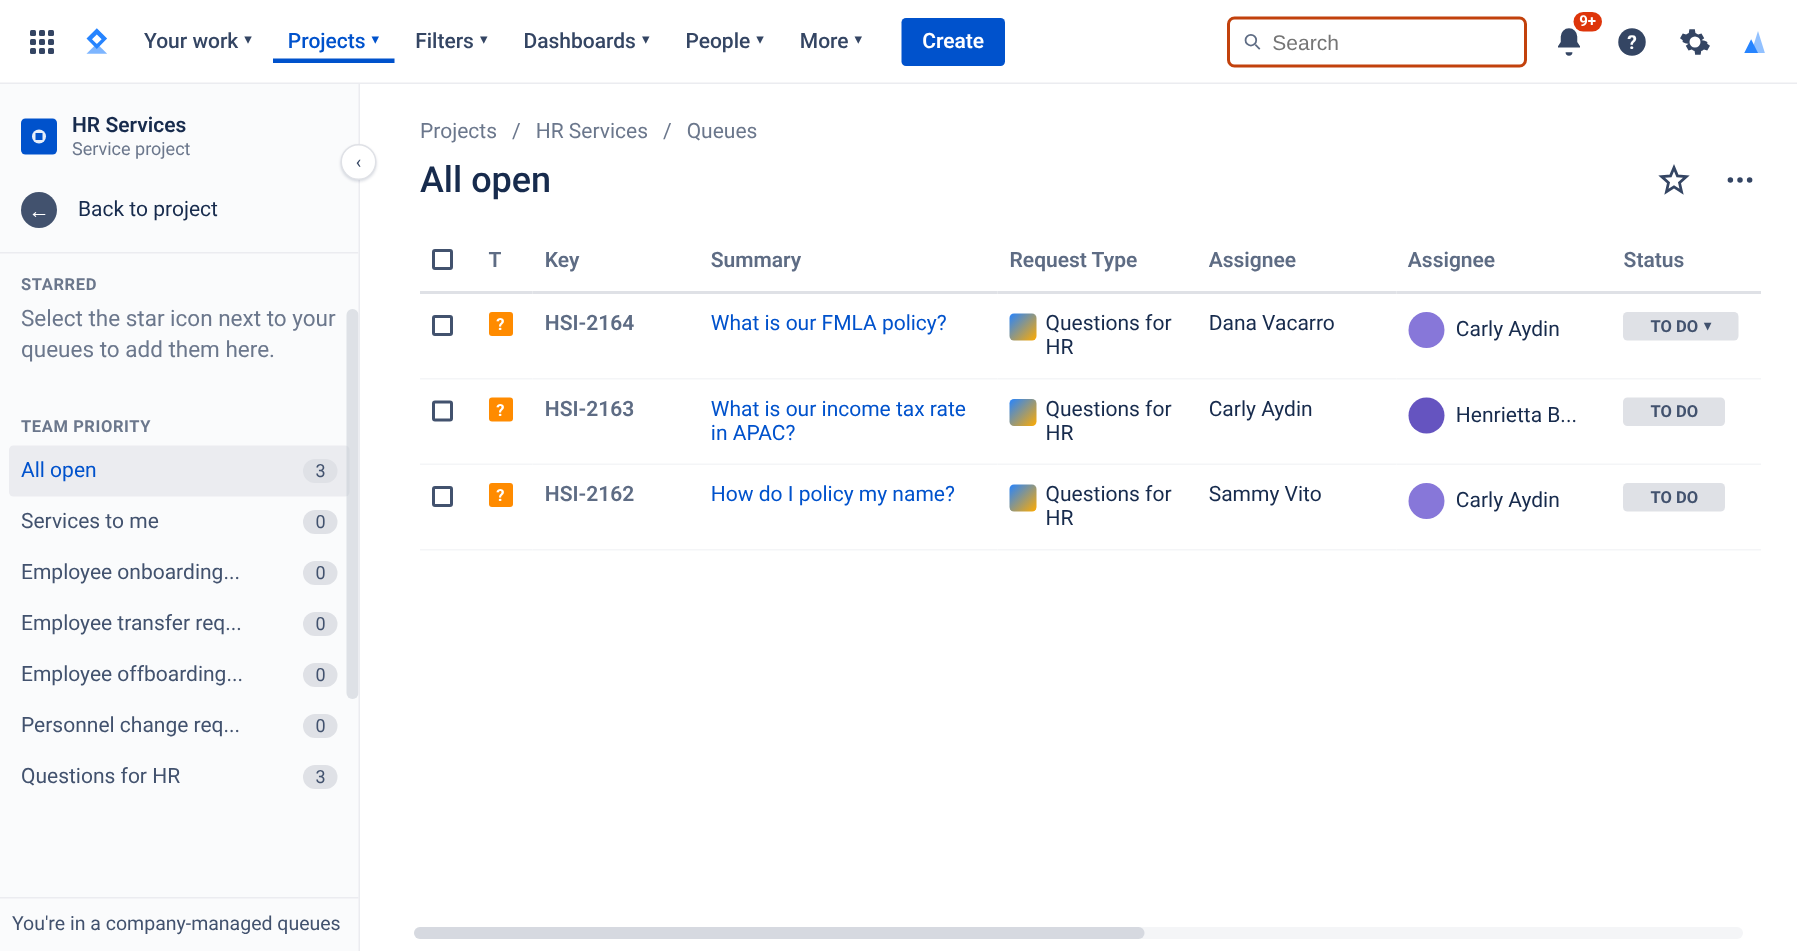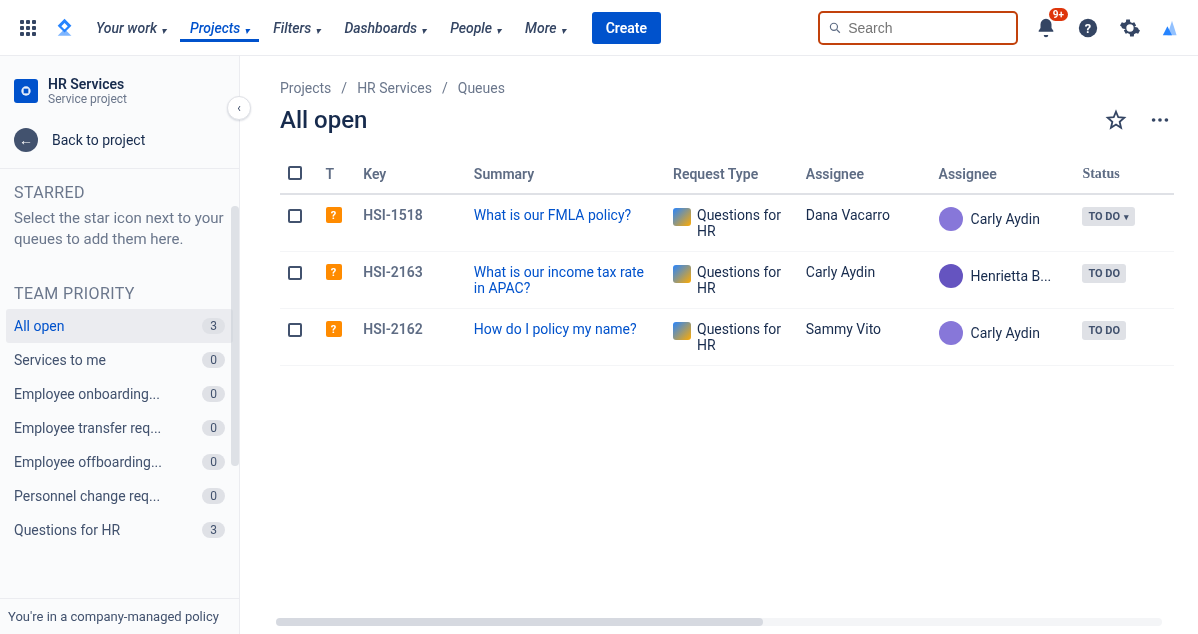--- a/index.html
+++ b/index.html
@@ -1,21 +1,21 @@
 <!DOCTYPE html>
 <html><head>
 <meta charset="utf-8">
 <style>
   * { box-sizing: border-box; margin: 0; padding: 0; }
   body { font-family: -apple-system, BlinkMacSystemFont, "Segoe UI", Roboto, "Helvetica Neue", Arial, sans-serif; font-size: 14px; color: #172B4D; background: #fff; width: 1198px; height: 634px; overflow: hidden; }
 
   
   .topnav { display: flex; align-items: center; height: 56px; border-bottom: 1px solid #ebecf0; padding: 0 12px; }
   .topnav-left { display: flex; align-items: center; gap: 4px; }
-  .nav-btn { display: flex; align-items: flex-end; gap: 4px; padding: 6px 10px; border-radius: 3px; cursor: pointer; color: #344563; font-weight: 500; font-style: italic; }
+  .nav-btn { display: flex; align-items: flex-start; gap: 4px; padding: 6px 10px; border-radius: 3px; cursor: pointer; color: #344563; font-weight: 500; }
   .nav-btn.active { color: #0052CC; box-shadow: inset 0 -3px 0 #0052CC; border-radius: 0; }
   .apps-icon { display: grid; grid-template-columns: repeat(3,4px); grid-template-rows: repeat(3,4px); gap: 2px; padding: 8px; cursor: pointer; }
   .apps-icon span { background: #344563; width: 4px; height: 4px; border-radius: 1px; }
   .logo { color: #2684FF; font-size: 22px; margin: 0 6px; display:flex; align-items:center; }
   .chev { font-size: 10px; color: #344563; }
   .nav-btn.active .chev { color: #0052CC; }
   .create-btn { background: #0052CC; color: #fff; font-weight: 600; padding: 8px 14px; border-radius: 3px; margin-left: 12px; cursor: pointer; }
   .topnav-right { margin-left: auto; display: flex; align-items: center; gap: 14px; }
   .search-box { display: flex; align-items: center; border: 2px solid #c2410c; border-radius: 5px; padding: 4px 8px; width: 200px; height: 34px; }
   .search-box input { border: none; outline: none; font-size: 14px; width: 100%; background: transparent; }
@@ -26,21 +26,21 @@
   .body-wrap { display: flex; height: calc(634px - 56px); }
   .sidebar { width: 240px; background: #FAFBFC; border-right: 1px solid #ebecf0; position: relative; display: flex; flex-direction: column; }
   .sidebar-inner { flex: 1; overflow: hidden; position: relative; }
   .collapse-btn { position: absolute; right: -12px; top: 40px; width: 24px; height: 24px; background: #fff; border: 1px solid #dfe1e6; border-radius: 50%; display: flex; align-items: center; justify-content: center; font-size: 12px; color: #344563; cursor: pointer; box-shadow: 0 1px 2px rgba(9,30,66,0.15); }
   .proj-header { display: flex; align-items: center; gap: 10px; padding: 20px 14px 12px; }
   .proj-avatar { width: 24px; height: 24px; background: #0052CC; border-radius: 3px; display: flex; align-items: center; justify-content: center; color: #fff; font-size: 14px; }
   .proj-title { font-weight: 600; color: #172B4D; font-size: 14px; }
   .proj-sub { font-size: 12px; color: #6B778C; }
   .back-row { display: flex; align-items: center; gap: 14px; padding: 10px 14px 16px; border-bottom: 1px solid #ebecf0; cursor: pointer; }
   .back-circle { width: 24px; height: 24px; background: #42526E; border-radius: 50%; display: flex; align-items: center; justify-content: center; color: #fff; font-size: 14px; }
-  .side-section-title { font-size: 16px; font-weight: 400; color: #6B778C; letter-spacing: 0.4px; padding: 14px 14px 6px; }
+  .side-section-title { font-size: 11px; font-weight: 700; color: #6B778C; letter-spacing: 0.4px; padding: 14px 14px 6px; }
   .side-help { font-size: 15px; color: #6B778C; padding: 0 14px; line-height: 1.4; }
   .queue-item { display: flex; align-items: center; justify-content: space-between; padding: 9px 14px; cursor: pointer; font-size: 14px; color: #42526E; }
   .queue-item.selected { background: #EBECF0; color: #0052CC; border-radius: 3px; margin: 0 6px; padding: 9px 8px; }
   .queue-item .label { white-space: nowrap; overflow: hidden; text-overflow: ellipsis; max-width: 150px; }
   .count-pill { background: #DFE1E6; color: #42526E; font-size: 12px; border-radius: 10px; padding: 1px 8px; min-width: 22px; text-align: center; }
   .sidebar-footer { border-top: 1px solid #ebecf0; padding: 10px 8px; font-size: 13px; color: #42526E; }
   .sidebar-scroll { position:absolute; right:0; top:150px; width:8px; height:260px; background:#c1c7d0; border-radius:4px; opacity:0.5;}
 
   
   .main { flex: 1; padding: 24px 24px 0 40px; overflow: hidden; position: relative; }
@@ -57,31 +57,31 @@
   th { text-align: left; font-weight: 600; font-size: 14px; color: #5E6C84; padding: 6px 8px 10px; border-bottom: 2px solid #dfe1e6; }
   td { padding: 12px 8px; font-size: 14px; vertical-align: top; border-bottom: 1px solid #f4f5f7; }
   tr:first-child td { border-top: none; }
   .col-check { width: 34px; }
   .col-t { width: 34px; }
   .col-key { width: 100px; }
   .col-summary { width: 180px; margin-top: 20px; }
   .col-req { width: 120px; }
   .col-rep { width: 120px; }
   .col-ass { width: 130px; }
-  .col-stat { width: 90px; font-family: Liberation Serif, serif; }
+  .col-stat { width: 90px; }
   .checkbox { width: 14px; height: 14px; border: 2px solid #42526E; border-radius: 2px; display: inline-block; margin-top:2px;}
   .type-ico { width: 16px; height: 16px; background: #FF8B00; display: flex; align-items: center; justify-content: center; color: #fff; font-size: 11px; font-weight: 700; border-radius: 2px; }
   .key-link { color: #5E6C84; font-weight: 600; }
   .summary-link { color: #0052CC; cursor: pointer; }
   .req-type { display: flex; gap: 6px; }
   .req-ico { width: 18px; height: 18px; border-radius: 3px; background: linear-gradient(135deg,#2684FF,#FFAB00); flex-shrink: 0; margin-top:1px;}
   .avatar { width: 24px; height: 24px; border-radius: 50%; background: #6554C0; display: inline-block; margin-right: 8px; vertical-align: middle; flex-shrink: 0; }
   .ass-cell { display: flex; align-items: center; }
   .ass-name { overflow: hidden; text-overflow: ellipsis; white-space: nowrap; }
-  .lozenge { background: #DFE1E6; color: #42526E; font-size: 11px; font-weight: 700; padding: 3px 6px; border-radius: 3px; display: inline-flex; align-items: center; gap: 4px; }
+  .lozenge { background: #DFE1E6; color: #42526E; font-size: 11px; font-weight: 700; padding: 3px 18px; border-radius: 3px; display: inline-flex; align-items: center; gap: 4px; }
   .hscroll { position:absolute; bottom:8px; left:36px; right:36px; height:8px; background:#f4f5f7; border-radius:4px;}
   .hscroll-thumb { width:55%; height:100%; background:#c1c7d0; border-radius:4px; opacity:0.6;}
 </style>
 </head>
 <body>
 
 <div class="topnav">
   <div class="topnav-left">
     <div class="apps-icon">
       <span></span>
@@ -210,21 +210,21 @@
       <div class="queue-item">
         <span class="label">Personnel change req...</span>
         <span class="count-pill">0</span>
       </div>
       <div class="queue-item">
         <span class="label">Questions for HR</span>
         <span class="count-pill">3</span>
       </div>
       <div class="sidebar-scroll"></div>
     </div>
-    <div class="sidebar-footer">You're in a company-managed policy</div>
+    <div class="sidebar-footer">You're in a company-managed queues</div>
   </div>
 
   <div class="main">
     <div class="breadcrumbs">
       <span class="crumb">Projects</span>
       <span class="sep">/</span>
       <span class="crumb">HR Services</span>
       <span class="sep">/</span>
       <span class="crumb">Queues</span>
     </div>
@@ -259,21 +259,21 @@
             <th class="col-ass">Assignee</th>
             <th class="col-stat">Status</th>
           </tr>
         </thead>
         <tbody id="table-body">
             <tr>
               <td><span class="checkbox"></span></td>
               <td>
                 <div class="type-ico">?</div>
               </td>
-              <td><span class="key-link">HSI-1518</span></td>
+              <td><span class="key-link">HSI-2164</span></td>
               <td><span class="summary-link">What is our FMLA policy?</span></td>
               <td>
                 <div class="req-type">
                   <div class="req-ico"></div>
                   <span>Questions for HR</span>
                 </div>
               </td>
               <td><span>Dana Vacarro</span></td>
               <td>
                 <div class="ass-cell">

